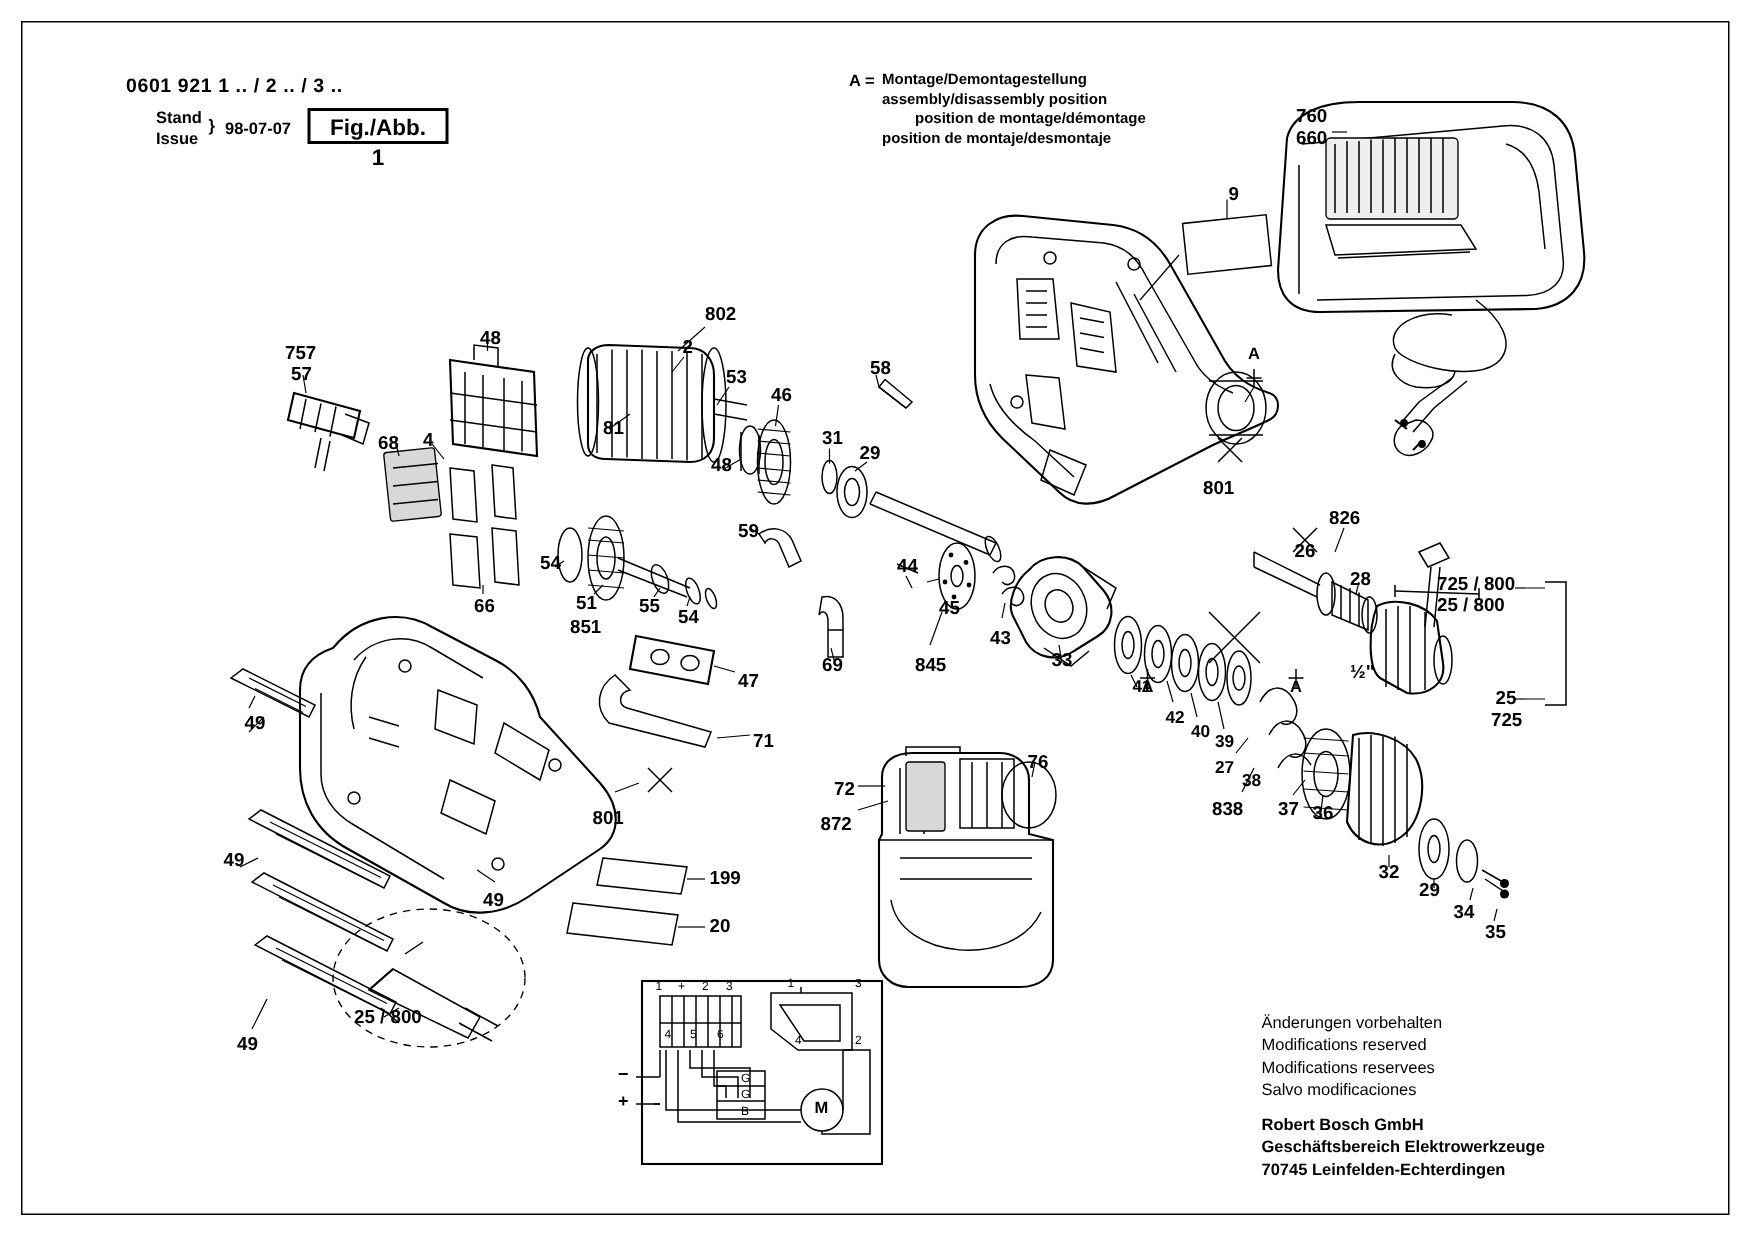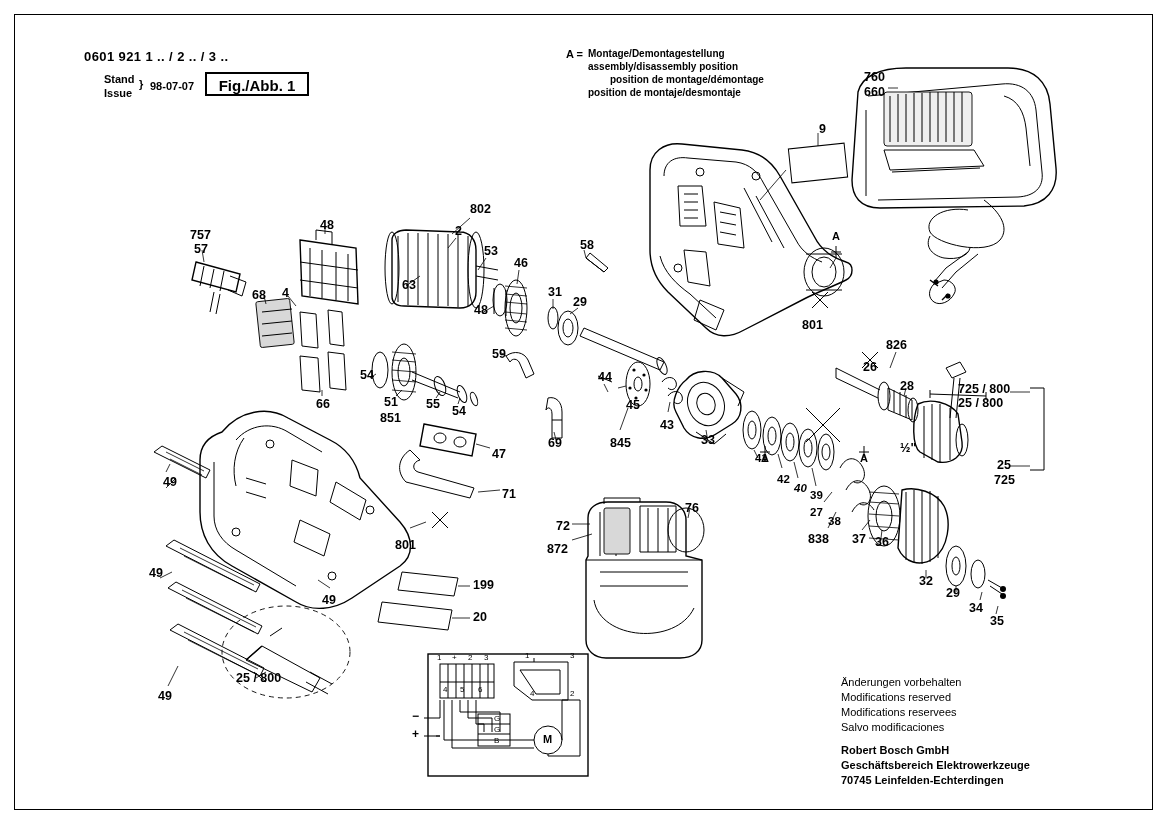--- a/index.html
+++ b/index.html
@@ -92,21 +92,21 @@
 
   <div class="frame"></div>
 
   <div class="txt hdr-num" style="left:84px; top:50px;">0601 921 1 .. / 2 .. / 3 ..</div>
 
   <div class="txt hdr-small" style="left:104px; top:73px;">Stand</div>
   <div class="txt hdr-small" style="left:104px; top:87px;">Issue</div>
   <div class="txt hdr-small" style="left:139px; top:78px;">}</div>
   <div class="txt hdr-small" style="left:150px; top:80px;">98-07-07</div>
 
-  <div class="fig-box" style="left:205px; top:72px; width:104px; height:24px; line-height:20px;">Fig./Abb. 1</div>
+  <div class="fig-box" style="left:205px; top:72px; width:94px; height:24px; line-height:20px;">Fig./Abb. 1</div>
 
   <div class="txt note-a" style="left:566px; top:48px; font-weight:bold; font-size:11px;">A =</div>
   <div class="txt note-a" style="left:588px; top:48px; font-weight:bold;">Montage/Demontagestellung</div>
   <div class="txt note-a" style="left:588px; top:61px; font-weight:bold;">assembly/disassembly position</div>
   <div class="txt note-a" style="left:588px; top:74px; font-weight:bold;padding-left:22px;">position de montage/démontage</div>
   <div class="txt note-a" style="left:588px; top:87px; font-weight:bold;">position de montaje/desmontaje</div>
 
   <div class="txt footer" style="left:841px; top:675px;">Änderungen vorbehalten</div>
   <div class="txt footer" style="left:841px; top:690px;">Modifications reserved</div>
   <div class="txt footer" style="left:841px; top:705px;">Modifications reservees</div>
@@ -500,21 +500,21 @@
   <div class="txt callout" style="left:470px; top:202px;">802</div>
   <div class="txt callout" style="left:455px; top:224px;">2</div>
   <div class="txt callout" style="left:484px; top:244px;">53</div>
   <div class="txt callout" style="left:514px; top:256px;">46</div>
   <div class="txt callout" style="left:580px; top:238px;">58</div>
   <div class="txt callout" style="left:819px; top:122px;">9</div>
   <div class="txt callout" style="left:864px; top:70px;">760</div>
   <div class="txt callout" style="left:864px; top:85px;">660</div>
   <div class="txt callout" style="left:252px; top:288px;">68</div>
   <div class="txt callout" style="left:282px; top:286px;">4</div>
-  <div class="txt callout" style="left:402px; top:278px;">63</div>
+  <div class="txt callout" style="left:402px; top:278px;">81</div>
   <div class="txt callout" style="left:474px; top:303px;">48</div>
   <div class="txt callout" style="left:548px; top:285px;">31</div>
   <div class="txt callout" style="left:573px; top:295px;">29</div>
   <div class="txt callout" style="left:802px; top:318px;">801</div>
   <div class="txt callout" style="left:886px; top:338px;">826</div>
   <div class="txt callout" style="left:900px; top:379px;">28</div>
   <div class="txt callout" style="left:863px; top:360px;">26</div>
   <div class="txt callout" style="left:958px; top:382px;">725 / 800</div>
   <div class="txt callout" style="left:958px; top:396px;">25 / 800</div>
   <div class="txt callout" style="left:316px; top:397px;">66</div>
@@ -525,21 +525,21 @@
   <div class="txt callout" style="left:452px; top:404px;">54</div>
   <div class="txt callout" style="left:492px; top:347px;">59</div>
   <div class="txt callout" style="left:598px; top:370px;">44</div>
   <div class="txt callout" style="left:626px; top:398px;">45</div>
   <div class="txt callout" style="left:610px; top:436px;">845</div>
   <div class="txt callout" style="left:548px; top:436px;">69</div>
   <div class="txt callout" style="left:660px; top:418px;">43</div>
   <div class="txt callout" style="left:701px; top:433px;">33</div>
   <div class="txt callout sm" style="left:755px; top:452px;">41</div>
   <div class="txt callout sm" style="left:777px; top:473px;">42</div>
-  <div class="txt callout sm" style="left:794px; top:482px;font-style:italic;">40</div>
+  <div class="txt callout sm" style="left:794px; top:482px;">40</div>
   <div class="txt callout sm" style="left:810px; top:489px;">39</div>
   <div class="txt callout sm" style="left:828px; top:515px;">38</div>
   <div class="txt callout sm" style="left:810px; top:506px;">27</div>
   <div class="txt callout" style="left:808px; top:532px;">838</div>
   <div class="txt callout" style="left:852px; top:532px;">37</div>
   <div class="txt callout" style="left:875px; top:535px;">36</div>
   <div class="txt callout" style="left:919px; top:574px;">32</div>
   <div class="txt callout" style="left:946px; top:586px;">29</div>
   <div class="txt callout" style="left:969px; top:601px;">34</div>
   <div class="txt callout" style="left:990px; top:614px;">35</div>

